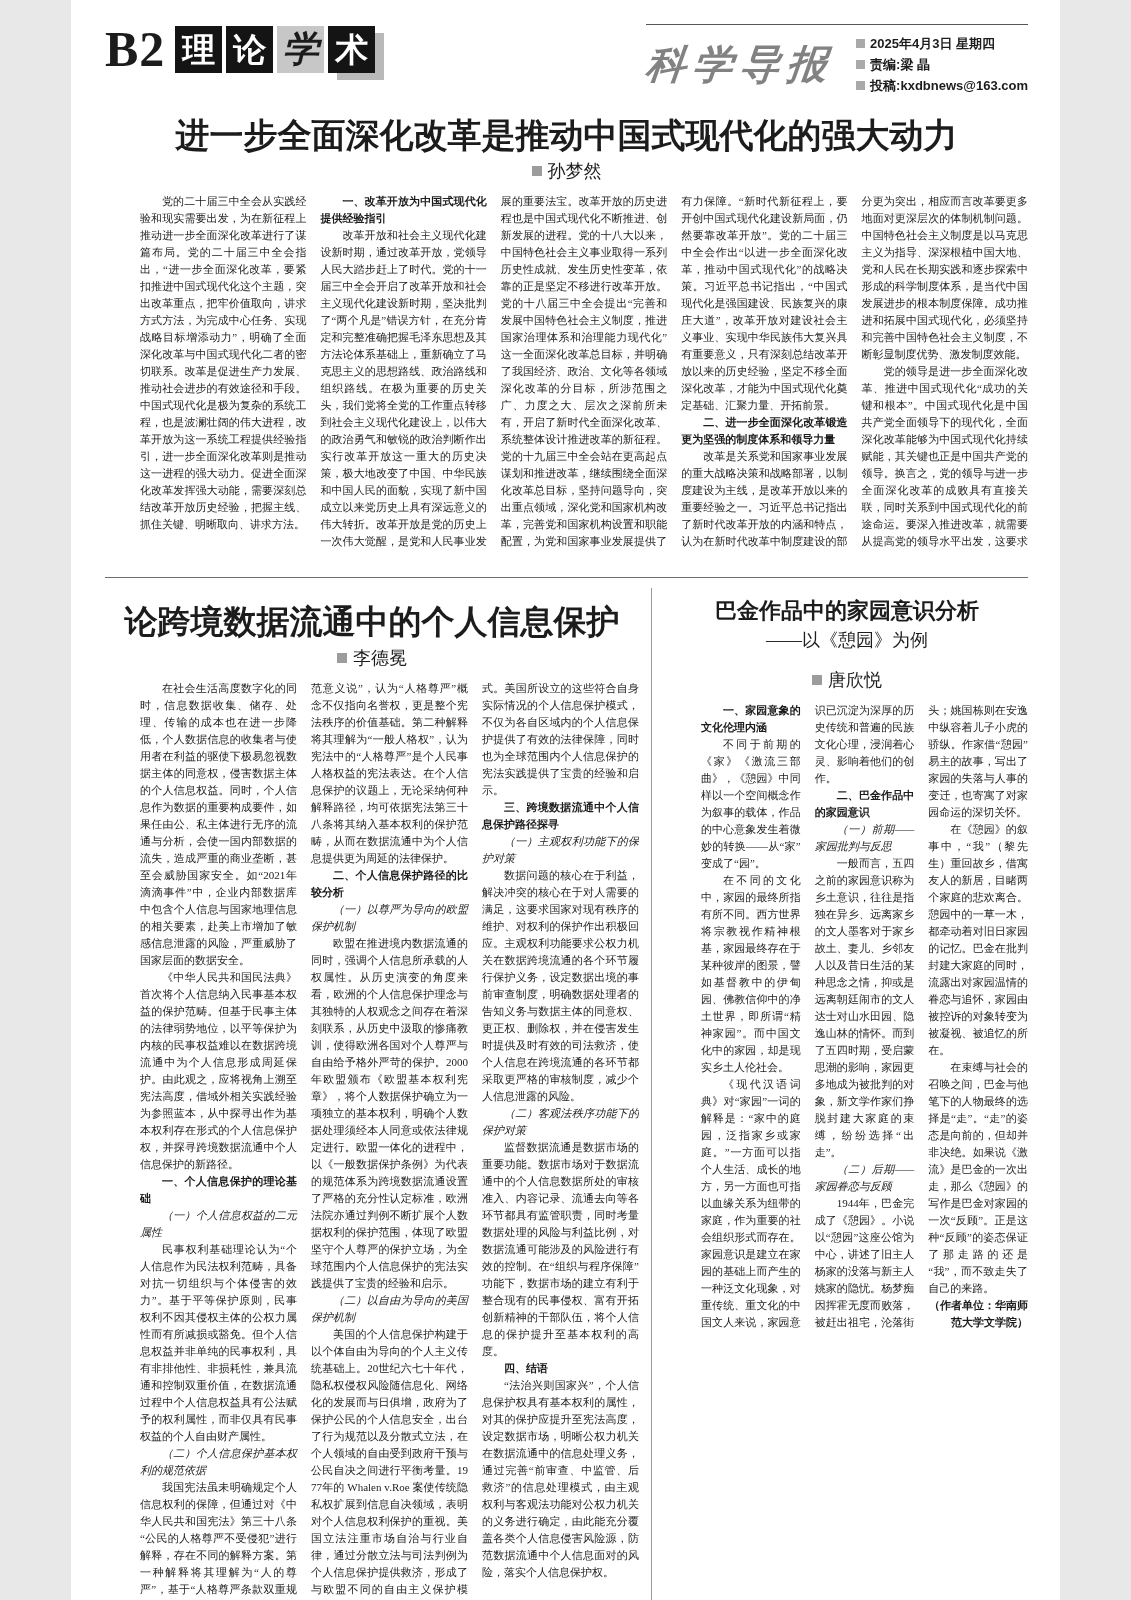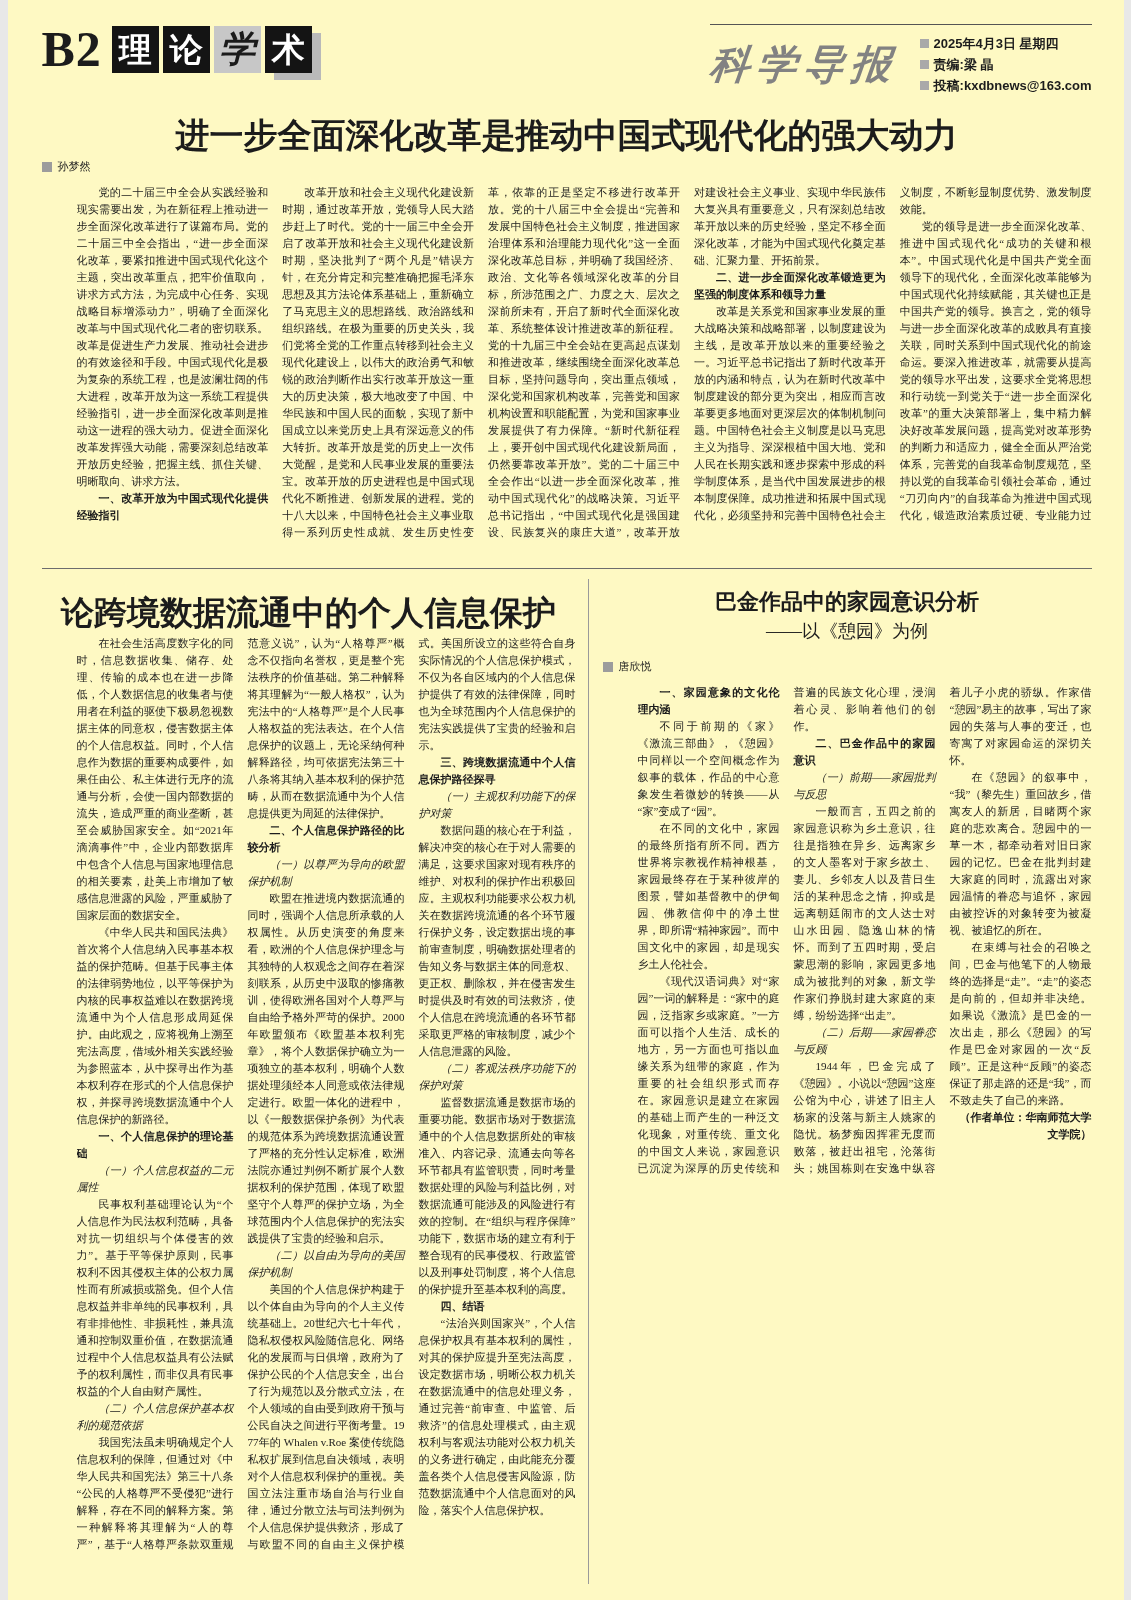--- a/index.html
+++ b/index.html
@@ -1,17 +1,17 @@
 <!DOCTYPE html>
 <html lang="zh"><head>
 <meta charset="utf-8">
 <style>
   html,body{margin:0;padding:0;background:#e8e8e8;}
   .page{
-    width:1116px;height:1600px;background:#fef9c3;margin:0 auto;
+    width:989px;height:1600px;background:#ffffff;margin:0 auto;
     box-sizing:border-box;padding:24px 32px 18px 34px;overflow:hidden;
     font-family:"Liberation Serif","DejaVu Serif",serif;color:#1c1c1c;
     position:relative;
   }
   
   .masthead{display:flex;justify-content:space-between;align-items:flex-start;height:86px;}
   .mast-left{display:flex;align-items:center;gap:10px;}
   .page-no{font-family:"Liberation Serif",serif;font-weight:bold;font-size:50px;line-height:1;letter-spacing:1px;}
   .tiles{display:flex;gap:4px;align-items:center;}
   .tile{
@@ -32,22 +32,22 @@
   }
   .pub-info{font-family:"Liberation Sans",sans-serif;font-size:13px;font-weight:bold;line-height:21px;}
   .pub-row{display:flex;align-items:center;white-space:nowrap;}
   .sq{display:inline-block;width:9px;height:9px;background:#a9a9a9;margin-right:5px;flex:none;}
   
   .main-article{margin-top:6px;}
   .headline{
     font-family:"Liberation Sans",sans-serif;font-weight:bold;text-align:center;
     font-size:34px;letter-spacing:0px;margin:2px 0 4px 0;line-height:1.15;
   }
-  .byline{display:flex;align-items:center;justify-content:flex-start;gap:6px;
-    font-family:"Liberation Sans",sans-serif;font-size:11px;margin:4px 0 10px 0;}
+  .byline{display:flex;align-items:center;justify-content:center;gap:6px;
+    font-family:"Liberation Sans",sans-serif;font-size:18px;margin:4px 0 10px 0;}
   .byline .sq{width:10px;height:10px;background:#9c9c9c;margin:0;}
   .cols{column-gap:14px;overflow:hidden;font-size:11px;line-height:17px;margin-left:35px;}
   .cols-5{column-count:5;height:372px;}
   .cols-3{column-count:3;}
   .h-left{height:932px;}
   .h-right{height:900px;}
   .para{margin:0;text-indent:2em;text-align:justify;word-break:break-all;}
   .para.subhead{font-weight:bold;font-family:"Liberation Sans","DejaVu Sans",sans-serif;}
   .para.subitem{font-weight:normal;font-style:italic;}
   .para.author{text-align:right;text-indent:0;font-weight:bold;font-family:"Liberation Sans",sans-serif;}
@@ -116,38 +116,42 @@
         <p class="para body">党的领导是进一步全面深化改革、推进中国式现代化“成功的关键和根本”。中国式现代化是中国共产党全面领导下的现代化，全面深化改革能够为中国式现代化持续赋能，其关键也正是中国共产党的领导。换言之，党的领导与进一步全面深化改革的成败具有直接关联，同时关系到中国式现代化的前途命运。要深入推进改革，就需要从提高党的领导水平出发，这要求全党将思想和行动统一到党关于“进一步全面深化改革”的重大决策部署上，集中精力解决好改革发展问题，提高党对改革形势的判断力和适应力，健全全面从严治党体系，完善党的自我革命制度规范，坚持以党的自我革命引领社会革命，通过“刀刃向内”的自我革命为推进中国式现代化，锻造政治素质过硬、专业能力过硬、富有开拓创新精神的干部队伍，以提供坚实的领导力量保障。</p>
       </div>
   </section>
 
   <div class="hr"></div>
 
   <div class="bottom">
 
     <section class="left-article">
       <h2 class="headline2">论跨境数据流通中的个人信息保护</h2>
+      <div class="byline">
+        <span class="sq"></span>
+        <span>李德冕</span>
+      </div>
       <div class="cols cols-3 h-left">
           <p class="para body">在社会生活高度数字化的同时，信息数据收集、储存、处理、传输的成本也在进一步降低，个人数据信息的收集者与使用者在利益的驱使下极易忽视数据主体的同意权，侵害数据主体的个人信息权益。同时，个人信息作为数据的重要构成要件，如果任由公、私主体进行无序的流通与分析，会使一国内部数据的流失，造成严重的商业垄断，甚至会威胁国家安全。如“2021年滴滴事件”中，企业内部数据库中包含个人信息与国家地理信息的相关要素，赴美上市增加了敏感信息泄露的风险，严重威胁了国家层面的数据安全。</p>
           <p class="para body">《中华人民共和国民法典》首次将个人信息纳入民事基本权益的保护范畴。但基于民事主体的法律弱势地位，以平等保护为内核的民事权益难以在数据跨境流通中为个人信息形成周延保护。由此观之，应将视角上溯至宪法高度，借域外相关实践经验为参照蓝本，从中探寻出作为基本权利存在形式的个人信息保护权，并探寻跨境数据流通中个人信息保护的新路径。</p>
           <p class="para subhead">一、个人信息保护的理论基础</p>
           <p class="para subitem">（一）个人信息权益的二元属性</p>
           <p class="para body">民事权利基础理论认为“个人信息作为民法权利范畴，具备对抗一切组织与个体侵害的效力”。基于平等保护原则，民事权利不因其侵权主体的公权力属性而有所减损或豁免。但个人信息权益并非单纯的民事权利，具有非排他性、非损耗性，兼具流通和控制双重价值，在数据流通过程中个人信息权益具有公法赋予的权利属性，而非仅具有民事权益的个人自由财产属性。</p>
           <p class="para subitem">（二）个人信息保护基本权利的规范依据</p>
           <p class="para body">我国宪法虽未明确规定个人信息权利的保障，但通过对《中华人民共和国宪法》第三十八条“公民的人格尊严不受侵犯”进行解释，存在不同的解释方案。第一种解释将其理解为“人的尊严”，基于“人格尊严条款双重规范意义说”，认为“人格尊严”概念不仅指向名誉权，更是整个宪法秩序的价值基础。第二种解释将其理解为“一般人格权”，认为宪法中的“人格尊严”是个人民事人格权益的宪法表达。在个人信息保护的议题上，无论采纳何种解释路径，均可依据宪法第三十八条将其纳入基本权利的保护范畴，从而在数据流通中为个人信息提供更为周延的法律保护。</p>
           <p class="para subhead">二、个人信息保护路径的比较分析</p>
           <p class="para subitem">（一）以尊严为导向的欧盟保护机制</p>
           <p class="para body">欧盟在推进境内数据流通的同时，强调个人信息所承载的人权属性。从历史演变的角度来看，欧洲的个人信息保护理念与其独特的人权观念之间存在着深刻联系，从历史中汲取的惨痛教训，使得欧洲各国对个人尊严与自由给予格外严苛的保护。2000年欧盟颁布《欧盟基本权利宪章》，将个人数据保护确立为一项独立的基本权利，明确个人数据处理须经本人同意或依法律规定进行。欧盟一体化的进程中，以《一般数据保护条例》为代表的规范体系为跨境数据流通设置了严格的充分性认定标准，欧洲法院亦通过判例不断扩展个人数据权利的保护范围，体现了欧盟坚守个人尊严的保护立场，为全球范围内个人信息保护的宪法实践提供了宝贵的经验和启示。</p>
           <p class="para subitem">（二）以自由为导向的美国保护机制</p>
           <p class="para body">美国的个人信息保护构建于以个体自由为导向的个人主义传统基础上。20世纪六七十年代，隐私权侵权风险随信息化、网络化的发展而与日俱增，政府为了保护公民的个人信息安全，出台了行为规范以及分散式立法，在个人领域的自由受到政府干预与公民自决之间进行平衡考量。1977年的 Whalen v.Roe 案使传统隐私权扩展到信息自决领域，表明对个人信息权利保护的重视。美国立法注重市场自治与行业自律，通过分散立法与司法判例为个人信息保护提供救济，形成了与欧盟不同的自由主义保护模式。美国所设立的这些符合自身实际情况的个人信息保护模式，不仅为各自区域内的个人信息保护提供了有效的法律保障，同时也为全球范围内个人信息保护的宪法实践提供了宝贵的经验和启示。</p>
           <p class="para subhead">三、跨境数据流通中个人信息保护路径探寻</p>
           <p class="para subitem">（一）主观权利功能下的保护对策</p>
           <p class="para body">数据问题的核心在于利益，解决冲突的核心在于对人需要的满足，这要求国家对现有秩序的维护、对权利的保护作出积极回应。主观权利功能要求公权力机关在数据跨境流通的各个环节履行保护义务，设定数据出境的事前审查制度，明确数据处理者的告知义务与数据主体的同意权、更正权、删除权，并在侵害发生时提供及时有效的司法救济，使个人信息在跨境流通的各环节都采取更严格的审核制度，减少个人信息泄露的风险。</p>
           <p class="para subitem">（二）客观法秩序功能下的保护对策</p>
-          <p class="para body">监督数据流通是数据市场的重要功能。数据市场对于数据流通中的个人信息数据所处的审核准入、内容记录、流通去向等各环节都具有监管职责，同时考量数据处理的风险与利益比例，对数据流通可能涉及的风险进行有效的控制。在“组织与程序保障”功能下，数据市场的建立有利于整合现有的民事侵权、行政监管以及刑事处罚制度，将个人信息的保护提升至基本权利的高度。</p>
+          <p class="para body">监督数据流通是数据市场的重要功能。数据市场对于数据流通中的个人信息数据所处的审核准入、内容记录、流通去向等各环节都具有监管职责，同时考量数据处理的风险与利益比例，对数据流通可能涉及的风险进行有效的控制。在“组织与程序保障”功能下，数据市场的建立有利于整合现有的民事侵权、富有开拓创新精神的干部队伍，将个人信息的保护提升至基本权利的高度。</p>
           <p class="para subhead">四、结语</p>
           <p class="para body">“法治兴则国家兴”，个人信息保护权具有基本权利的属性，对其的保护应提升至宪法高度，设定数据市场，明晰公权力机关在数据流通中的信息处理义务，通过完善“前审查、中监管、后救济”的信息处理模式，由主观权利与客观法功能对公权力机关的义务进行确定，由此能充分覆盖各类个人信息侵害风险源，防范数据流通中个人信息面对的风险，落实个人信息保护权。</p>
         </div>
     </section>
 
     <div class="vr"></div>
 
     <section class="right-article">
       <h2 class="headline3">巴金作品中的家园意识分析</h2>
       <div class="subtitle">——以《憩园》为例</div>

